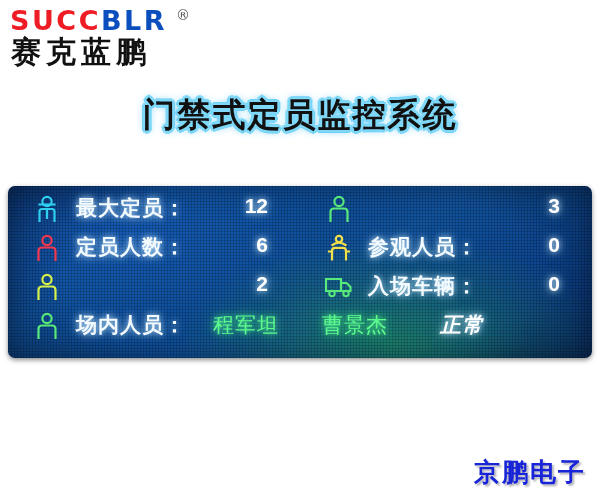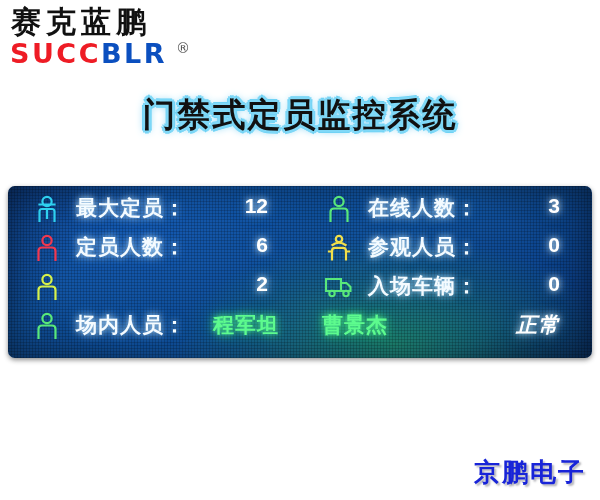--- a/index.html
+++ b/index.html
@@ -95,21 +95,21 @@
   }
   .led-value{
     font-family:Liberation Sans, sans-serif;
     font-weight:bold;font-size:21px;color:#ffffff;
     text-shadow:0 0 6px rgba(210,240,255,.9),0 0 13px rgba(150,205,255,.55);
     margin-left:auto;margin-right:32px;white-space:nowrap;
   }
   .names{
     margin-left:18px;margin-right:0;
     font-family:"DejaVu Sans","Liberation Sans",sans-serif;
-    font-weight:bold;font-size:21px;letter-spacing:1px;
+    font-weight:normal;font-size:21px;letter-spacing:1px;
     color:#5dfb8e;white-space:nowrap;
     text-shadow:0 0 6px rgba(90,255,140,.95),0 0 14px rgba(40,230,110,.6);
     padding-left:9px;
   }
   .name-gap{display:inline-block;width:16px;}
   .status-ok{
     margin-left:auto;margin-right:32px;
     font-family:"DejaVu Sans","Liberation Sans",sans-serif;
     font-weight:bold;font-size:21px;letter-spacing:1px;color:#ffffff;
     text-shadow:0 0 6px rgba(210,240,255,.9),0 0 13px rgba(150,205,255,.55);
@@ -124,25 +124,25 @@
     font-weight:bold;font-size:26px;letter-spacing:2px;
     color:#1824d8;white-space:nowrap;
     text-shadow:2px 2px 2px rgba(120,120,130,.55);
     margin-left:36px;
   }
 </style>
 </head>
 <body>
 
 <div id="brand">
-  <div id="brand-cn">赛克蓝鹏</div>
   <div id="brand-wordmark">
     <span class="w-red">SUCC</span><span class="w-blue">BLR</span>
     <span id="brand-reg">®</span>
   </div>
+  <div id="brand-cn">赛克蓝鹏</div>
 </div>
 
 <div id="page-title">门禁式定员监控系统</div>
 
 <div id="led-panel">
   <div class="led-rows">
 
     <div class="led-row">
       <div class="cell cell-left">
         <span class="icon-box">
@@ -160,21 +160,20 @@
       </div>
       <div class="cell cell-right">
         <span class="icon-box">
           <svg width="26" height="28" viewBox="0 0 26 28">
             <g fill="none" stroke="#59e87a" stroke-width="2.2" stroke-linecap="square">
               <circle cx="13" cy="6.5" r="4.6"></circle>
               <path d="M4.5 26 L4.5 17 Q4.5 13.5 8 13.5 L18 13.5 Q21.5 13.5 21.5 17 L21.5 26"></path>
             </g>
           </svg>
         </span>
-        <span class="led-label">在线人数：</span>
         <span class="led-value">3</span>
       </div>
     </div>
 
     <div class="led-row">
       <div class="cell cell-left">
         <span class="icon-box">
           <svg width="26" height="28" viewBox="0 0 26 28">
             <g fill="none" stroke="#f2384f" stroke-width="2.2" stroke-linecap="square">
               <circle cx="13" cy="6.5" r="4.6"></circle>
@@ -224,21 +223,21 @@
               <circle cx="22" cy="18.5" r="2.7"></circle>
             </g>
           </svg>
         </span>
         <span class="led-label">入场车辆：</span>
         <span class="led-value">0</span>
       </div>
     </div>
 
     <div class="led-row">
-      <div class="cell" style="width:584px;border-radius:10px;">
+      <div class="cell" style="width:508px;border-radius:10px;">
         <span class="icon-box">
           <svg width="26" height="28" viewBox="0 0 26 28">
             <g fill="none" stroke="#59e87a" stroke-width="2.2" stroke-linecap="square">
               <circle cx="13" cy="6.5" r="4.6"></circle>
               <path d="M4.5 26 L4.5 17 Q4.5 13.5 8 13.5 L18 13.5 Q21.5 13.5 21.5 17 L21.5 26"></path>
             </g>
           </svg>
         </span>
         <span class="led-label">场内人员：</span>
         <span class="names">程军坦</span>

